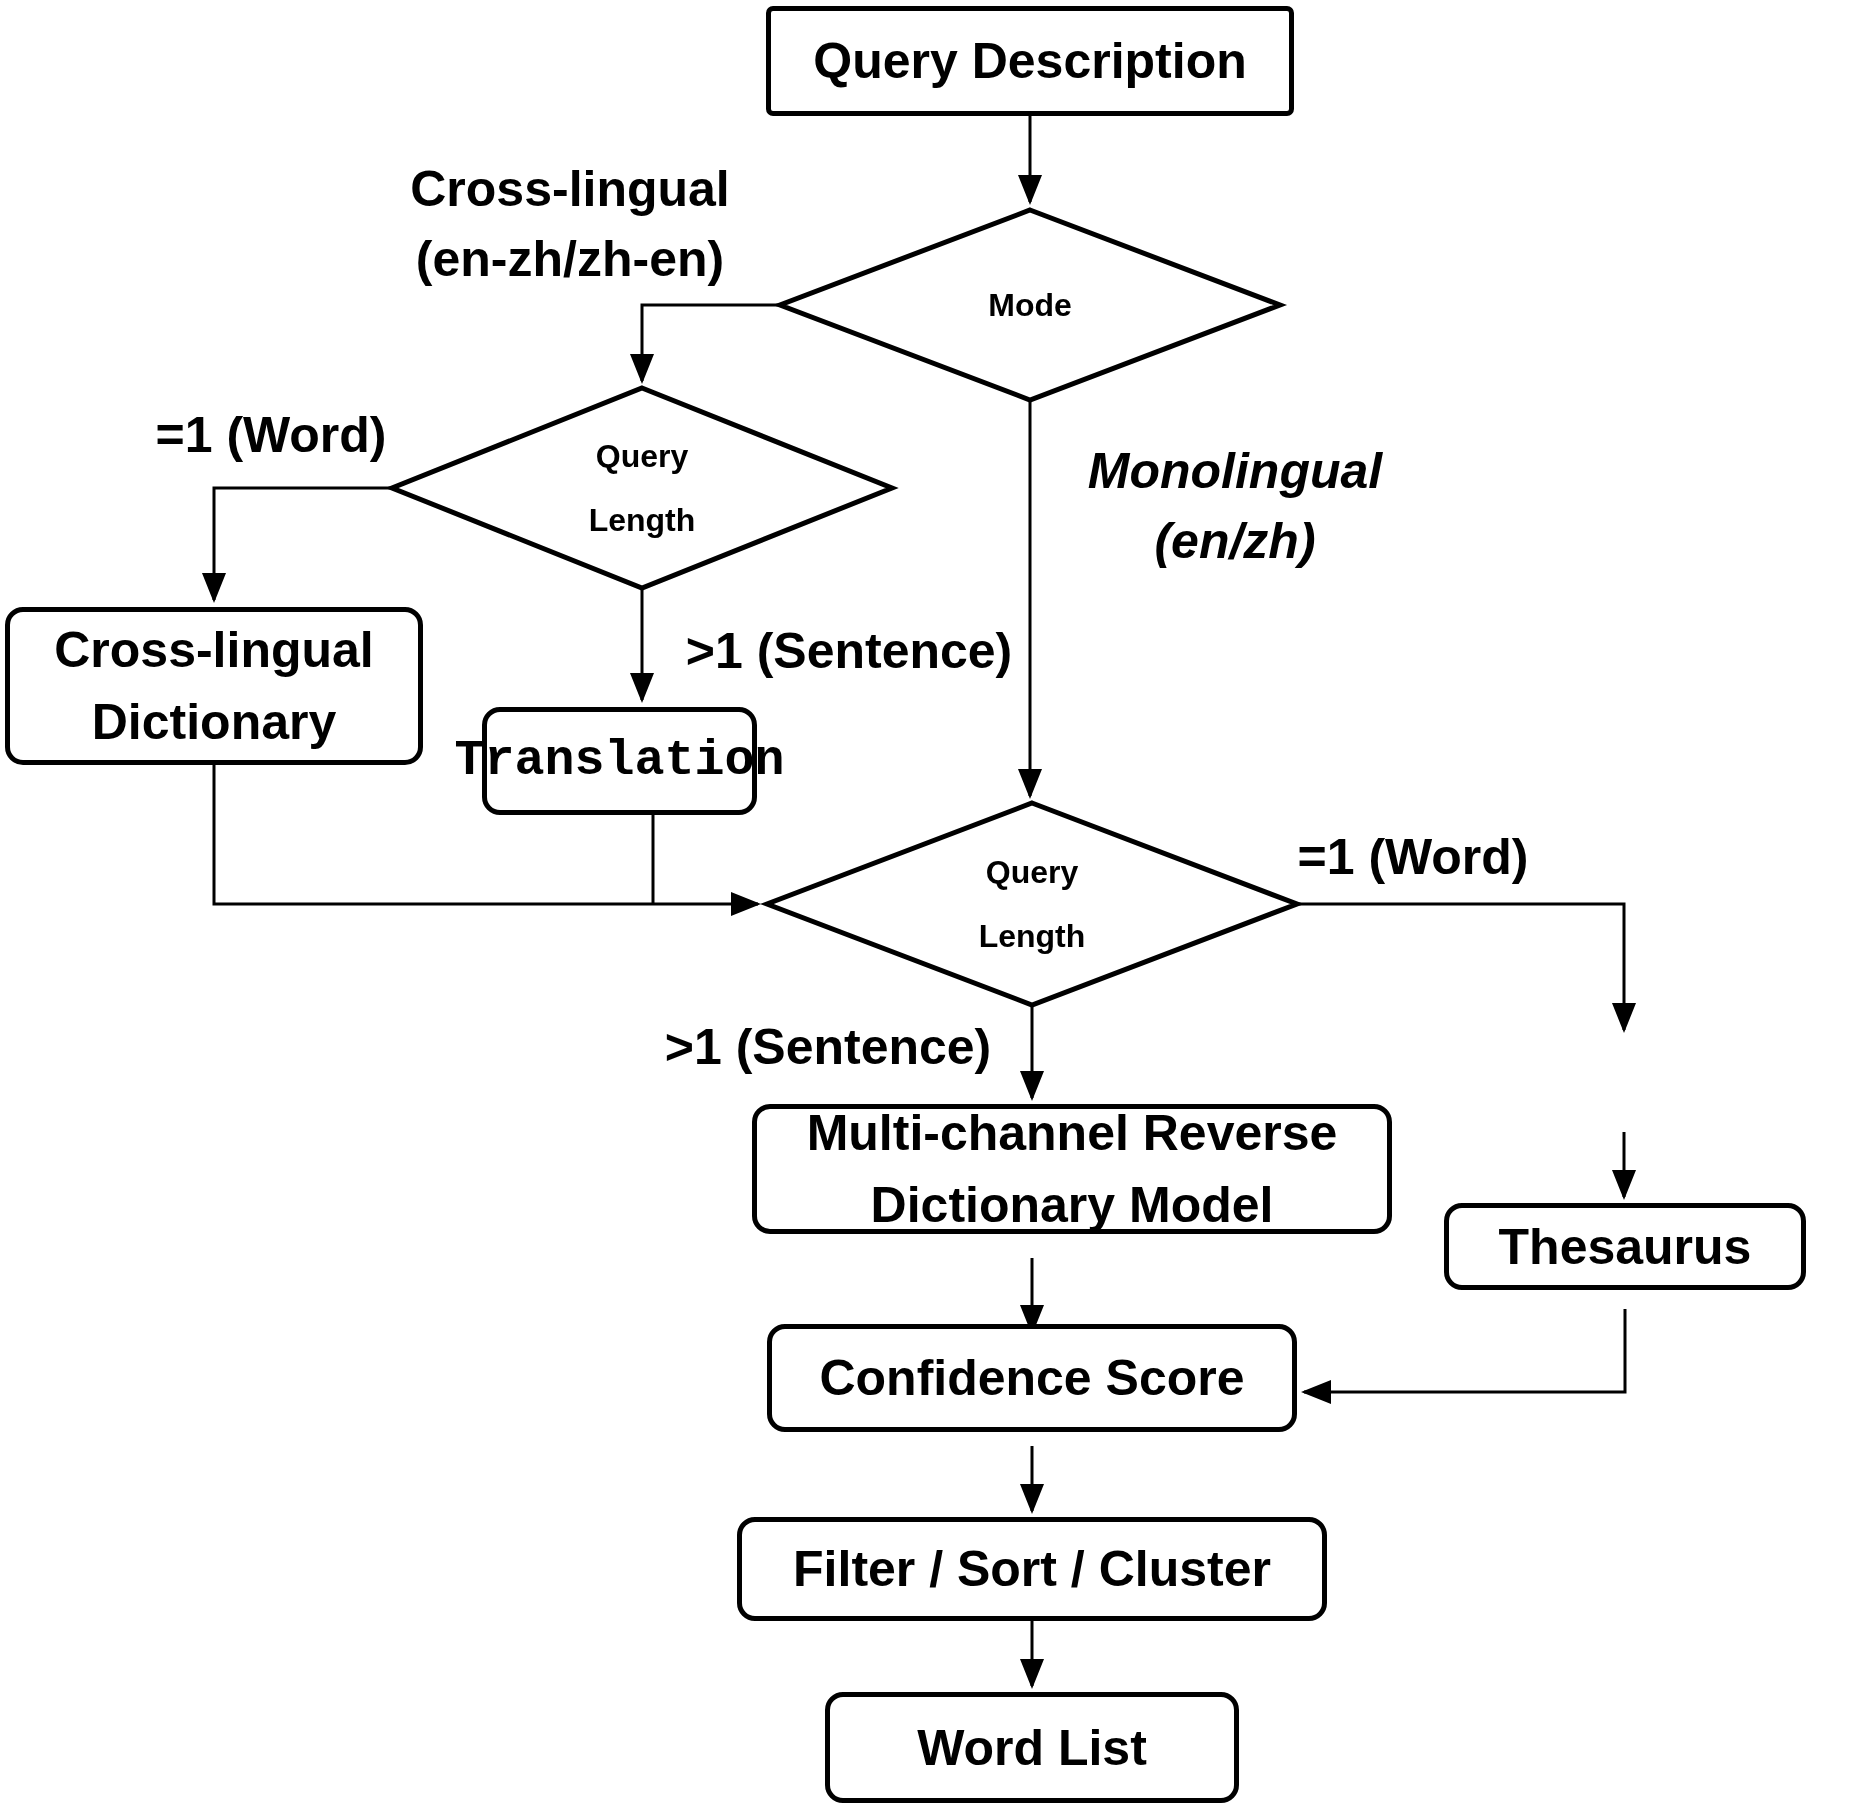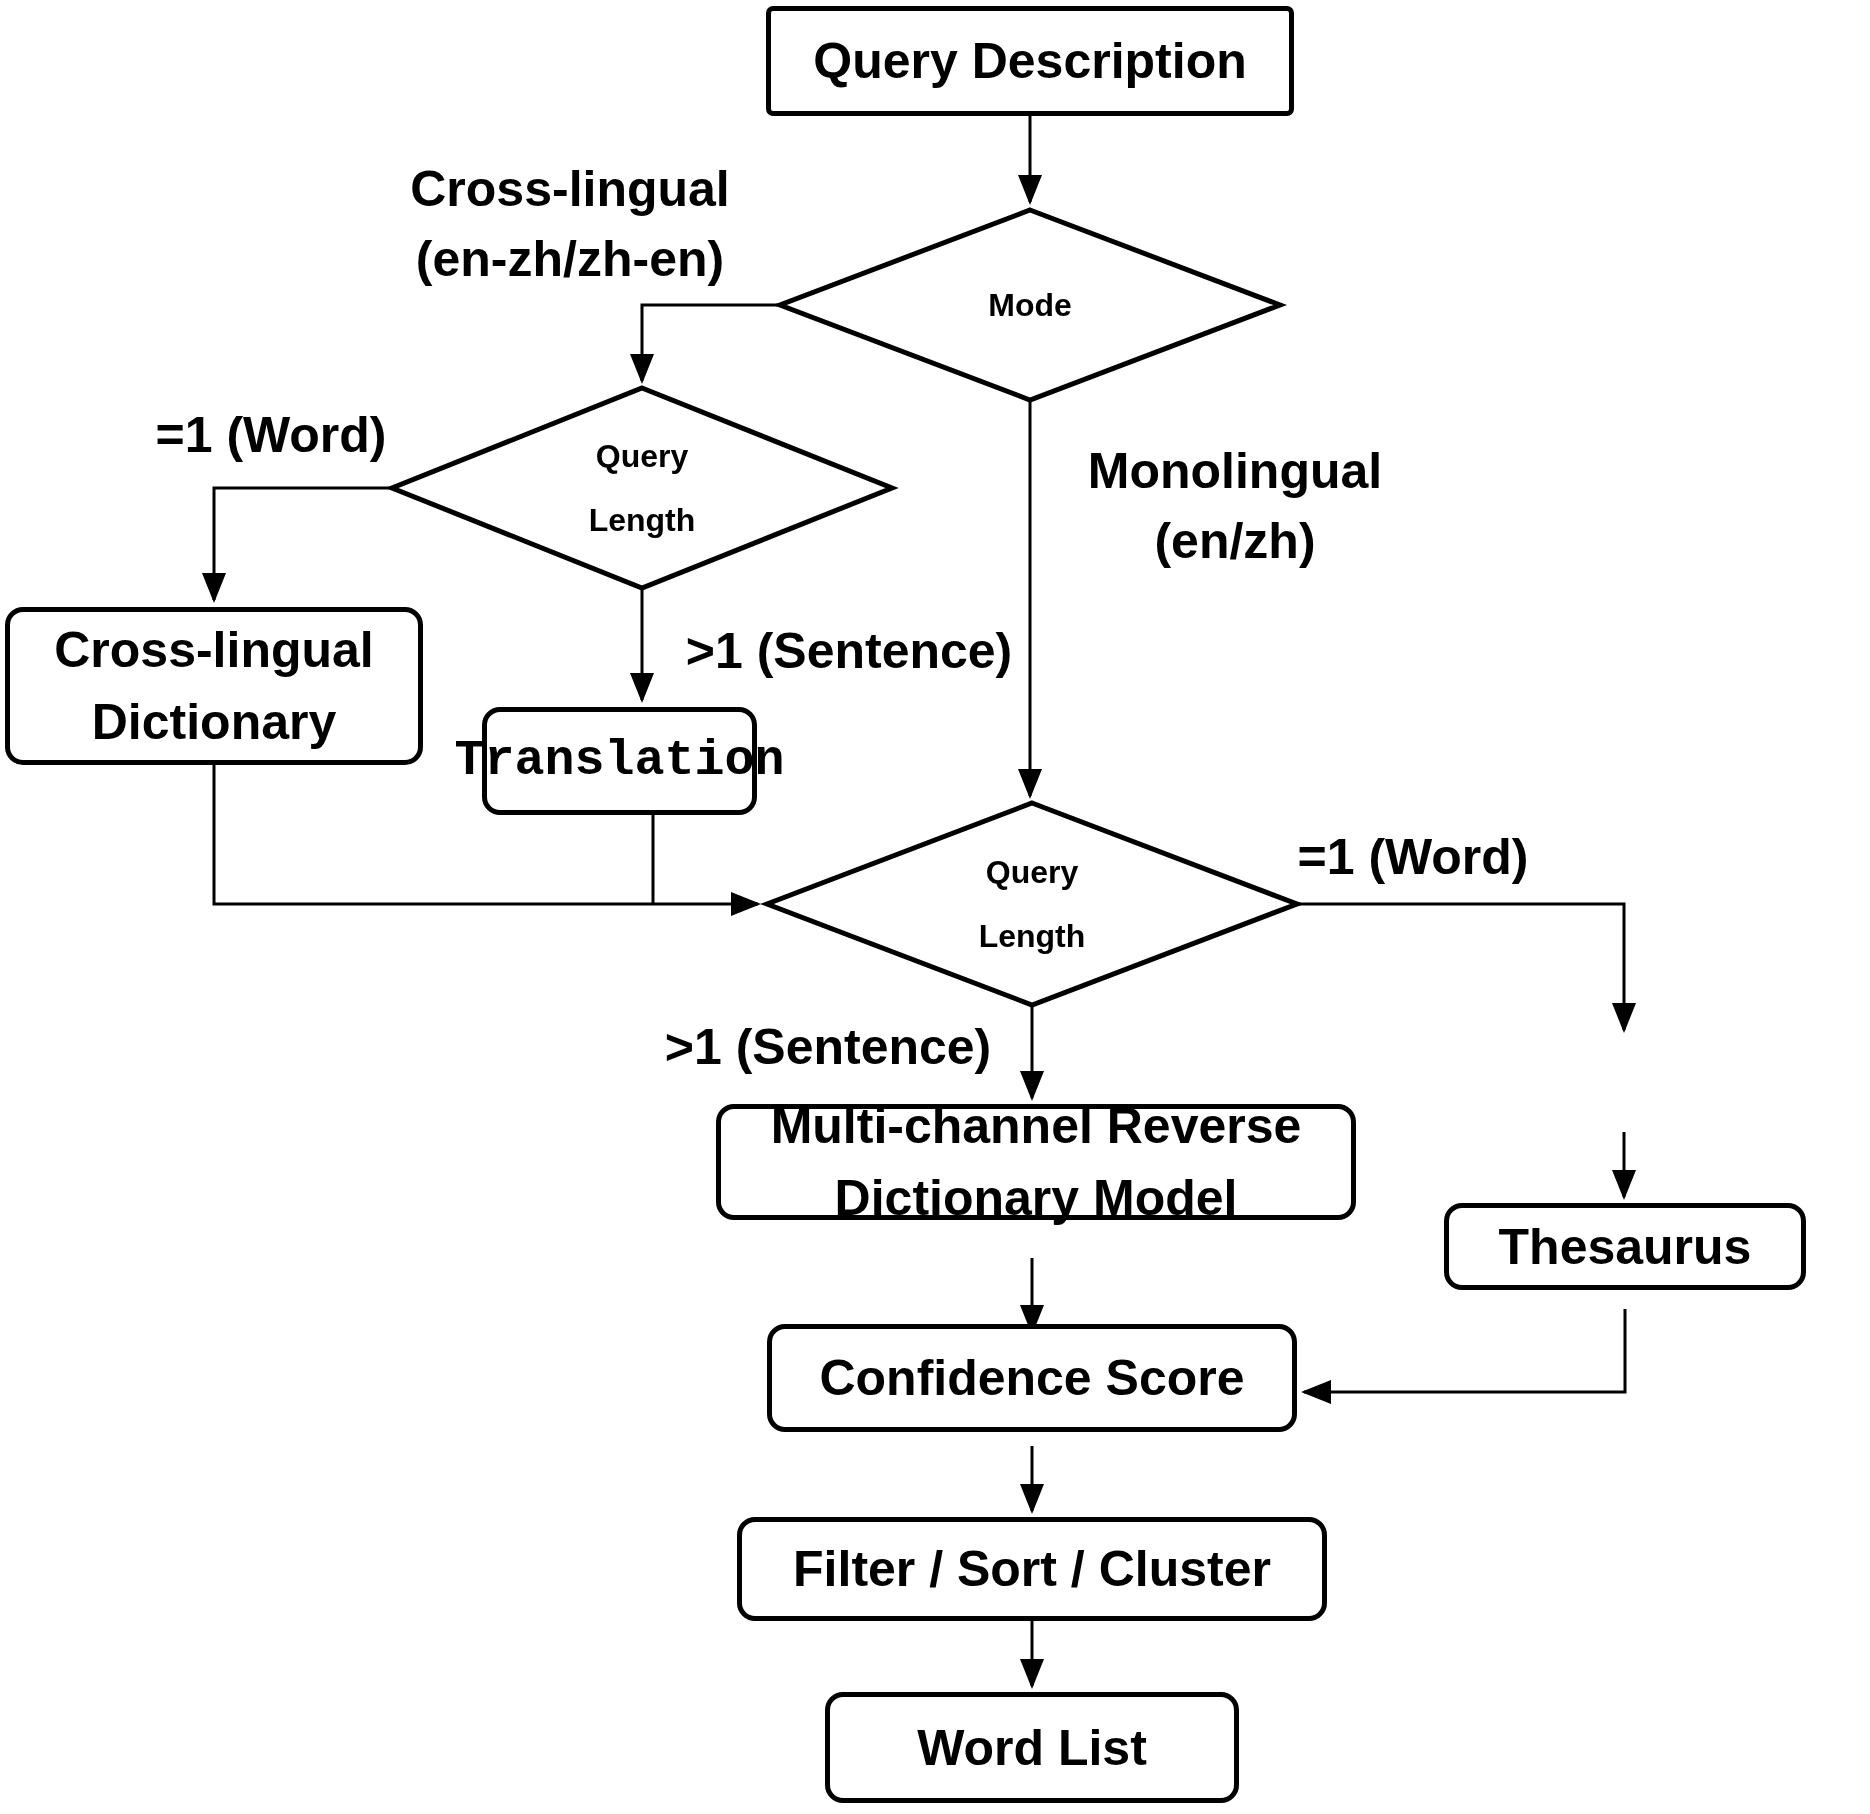--- a/index.html
+++ b/index.html
@@ -79,40 +79,40 @@
     <polygon points="1032,803 1297,904 1032,1005 767,904" fill="#ffffff" stroke="#000000" stroke-width="5"></polygon>
   </svg>
 
   <div class="node-box" style="left:766px; top:6px; width:528px; height:110px;border-radius:7px;">Query Description</div>
 
   <div class="node-box" style="left:5px; top:607px; width:418px; height:158px;">Cross-lingual
 Dictionary</div>
 
   <div class="node-box" style="left:482px; top:707px; width:275px; height:108px;font-family:Liberation Mono, monospace;">Translation</div>
 
-  <div class="node-box" style="left:716px; top:1104px; width:640px; height:116px;">Multi-channel Reverse
+  <div class="node-box" style="left:752px; top:1104px; width:640px; height:130px;">Multi-channel Reverse
 Dictionary Model</div>
 
 
   <div class="node-box" style="left:1444px; top:1203px; width:362px; height:87px;">Thesaurus</div>
 
   <div class="node-box" style="left:767px; top:1324px; width:530px; height:108px;">Confidence Score</div>
 
   <div class="node-box" style="left:737px; top:1517px; width:590px; height:104px;">Filter / Sort / Cluster</div>
 
   <div class="node-box" style="left:825px; top:1692px; width:414px; height:111px;">Word List</div>
 
   <div class="diamond-label" style="left:1030px; top:305px;">Mode</div>
   <div class="diamond-label" style="left:642px; top:488px;">Query
 Length</div>
   <div class="diamond-label" style="left:1032px; top:904px;">Query
 Length</div>
 
   <div class="edge-label" style="left:570px; top:224px;">Cross-lingual
 (en-zh/zh-en)</div>
-  <div class="edge-label" style="left:1235px; top:506px;">Monolingual
+  <div class="edge-label" style="left:1235px; top:506px;font-style:italic;">Monolingual
 (en/zh)</div>
   <div class="edge-label" style="left:271px; top:435px;">=1 (Word)</div>
   <div class="edge-label" style="left:849px; top:651px;">&gt;1 (Sentence)</div>
   <div class="edge-label" style="left:1413px; top:857px;">=1 (Word)</div>
   <div class="edge-label" style="left:828px; top:1047px;">&gt;1 (Sentence)</div>
 
 </div>
 
 </body></html>

